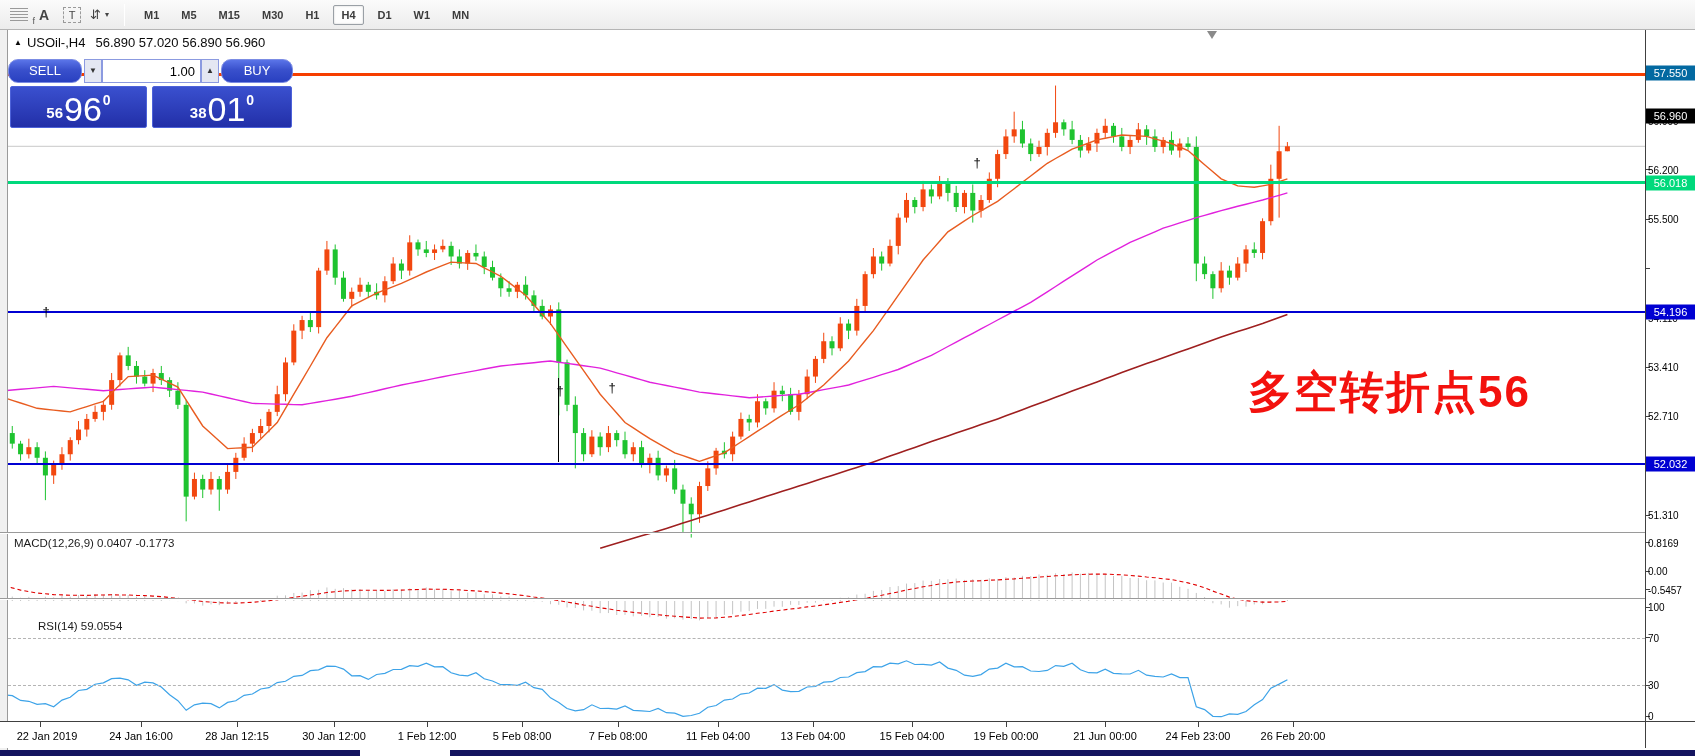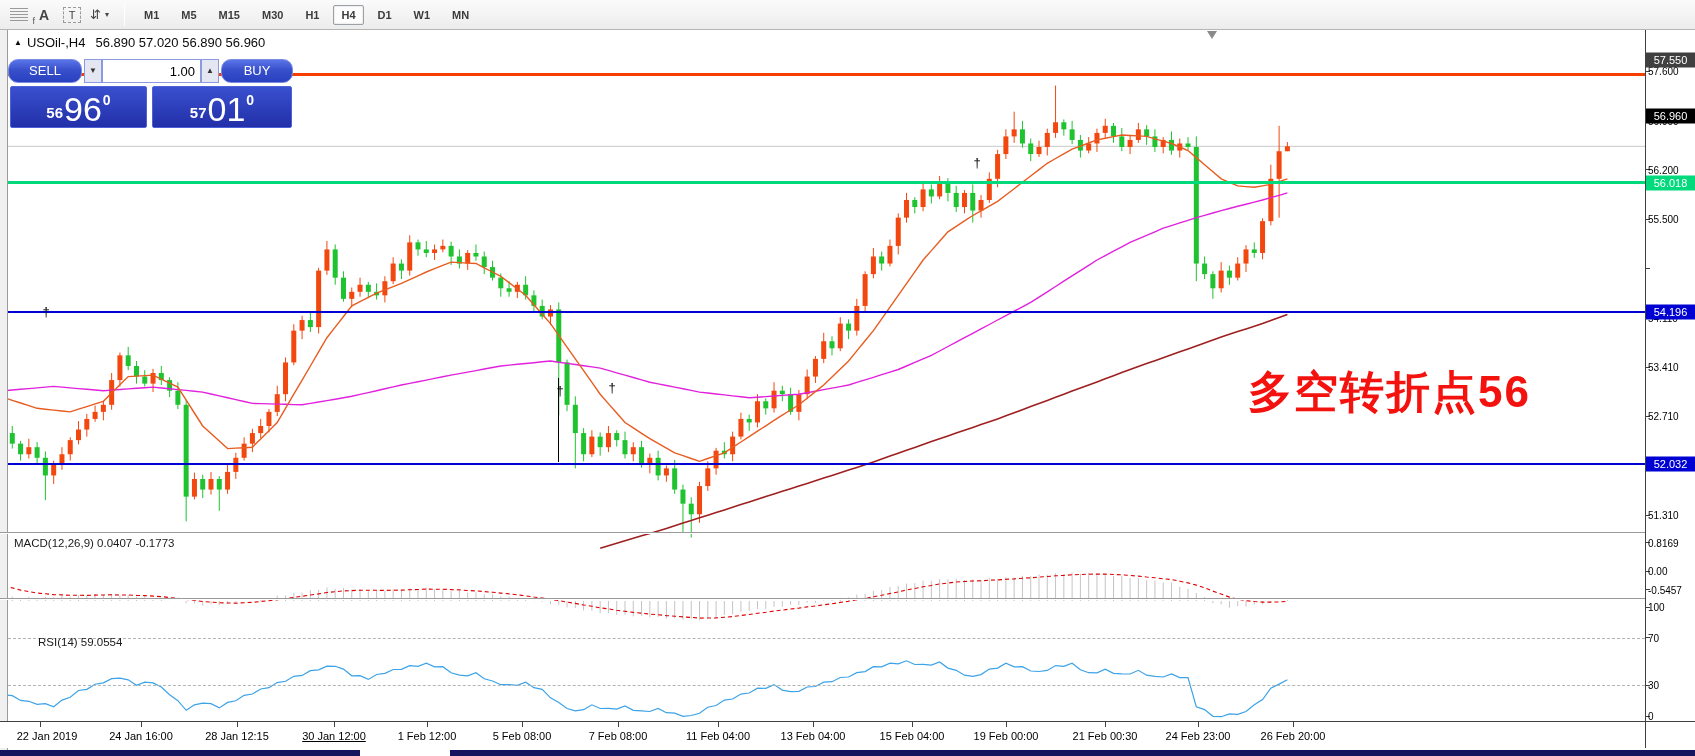--- a/index.html
+++ b/index.html
@@ -632,28 +632,28 @@
   <div class="tp-spin" id="tp-spin-dn">▼</div>
   <input id="tp-vol" value="1.00" style="">
   <div class="tp-spin" id="tp-spin-up">▲</div>
   <div class="tp-btn" id="tp-buy">BUY</div>
   <div class="tp-price" id="tp-price-sell">
     <span class="small">56</span>
       <span class="big">96</span>
       <span class="sup">0</span>
   </div>
   <div class="tp-price" id="tp-price-buy">
-    <span class="small">57</span>
+    <span class="small">38</span>
       <span class="big">01</span>
       <span class="sup">0</span>
   </div>
 </div>
 
 <div class="ind-label" style="top:537px;">MACD(12,26,9) 0.0407 -0.1773</div>
-<div class="ind-label" style="top:636px;padding-left:24px;">RSI(14) 59.0554</div>
+<div class="ind-label" style="top:620px;padding-left:24px;">RSI(14) 59.0554</div>
 
 <div id="annotation" style="color: rgb(243, 18, 14);">多空转折点56</div>
 
 <div id="obj-vline"></div>
 <div id="shift-marker"></div>
 
 <div id="hlines-layer">
     <div class="hline" style="top: 73.1px; height: 3px; background: rgb(246, 62, 0);"></div>
     <div class="hline" style="top: 181.3px; height: 3px; background: rgb(0, 217, 124);"></div>
     <div class="hline" style="top: 310.5px; height: 2px; background: rgb(0, 0, 210);"></div>
@@ -675,21 +675,21 @@
     <div class="ptick" style="top: 287.096px;"></div>
     <div class="plabel" style="top: 287.596px;">54.110</div>
     <div class="ptick" style="top: 336.536px;"></div>
     <div class="plabel" style="top: 337.036px;">53.410</div>
     <div class="ptick" style="top: 385.978px;"></div>
     <div class="plabel" style="top: 386.478px;">52.710</div>
     <div class="ptick" style="top: 435.418px;"></div>
     <div class="plabel" style="top: 435.918px;">52.010</div>
     <div class="ptick" style="top: 484.859px;"></div>
     <div class="plabel" style="top: 485.359px;">51.310</div>
-    <div class="pbadge" style="top: 30px; background: #404040;">57.550</div>
+    <div class="pbadge" style="top: 43px; background: #0369a1;">57.550</div>
     <div class="pbadge" style="top: 86.3px; background: rgb(0, 0, 0);">56.960</div>
     <div class="pbadge" style="top: 152.833px; background: rgb(0, 217, 124);">56.018</div>
     <div class="pbadge" style="top: 281.521px; background: rgb(0, 0, 210);">54.196</div>
     <div class="pbadge" style="top: 434.365px; background: rgb(0, 0, 210);">52.032</div>
     <div class="ptick" style="top: 512.48px;"></div>
     <div class="plabel" style="top: 512.98px;">0.8169</div>
     <div class="ptick" style="top: 540.5px;"></div>
     <div class="plabel" style="top: 541px;">0.00</div>
     <div class="ptick" style="top: 559.218px;"></div>
     <div class="plabel" style="top: 559.718px;">-0.5457</div>
@@ -703,37 +703,37 @@
     <div class="plabel" style="top: 686px;">0</div>
   </div>
 <div id="time-axis">
     <div class="ttick" style="left: 40px;"></div>
     <div class="tlabel" style="left: 47px;">22 Jan 2019</div>
     <div class="ttick" style="left: 141px;"></div>
     <div class="tlabel" style="left: 141px;">24 Jan 16:00</div>
     <div class="ttick" style="left: 237px;"></div>
     <div class="tlabel" style="left: 237px;">28 Jan 12:15</div>
     <div class="ttick" style="left: 334px;"></div>
-    <div class="tlabel" style="left: 334px; text-decoration: underline;">30 Jan 12:00</div>
+    <div class="tlabel" style="left: 334px;">30 Jan 12:00</div>
     <div class="ttick" style="left: 427px;"></div>
     <div class="tlabel" style="left: 427px;">1 Feb 12:00</div>
     <div class="ttick" style="left: 522px;"></div>
     <div class="tlabel" style="left: 522px;">5 Feb 08:00</div>
     <div class="ttick" style="left: 618px;"></div>
     <div class="tlabel" style="left: 618px;">7 Feb 08:00</div>
     <div class="ttick" style="left: 718px;"></div>
     <div class="tlabel" style="left: 718px;">11 Feb 04:00</div>
     <div class="ttick" style="left: 813px;"></div>
     <div class="tlabel" style="left: 813px;">13 Feb 04:00</div>
     <div class="ttick" style="left: 912px;"></div>
     <div class="tlabel" style="left: 912px;">15 Feb 04:00</div>
     <div class="ttick" style="left: 1006px;"></div>
     <div class="tlabel" style="left: 1006px;">19 Feb 00:00</div>
     <div class="ttick" style="left: 1105px;"></div>
-    <div class="tlabel" style="left: 1105px;">21 Feb 00:30</div>
+    <div class="tlabel" style="left: 1105px;">21 Jun 00:00</div>
     <div class="ttick" style="left: 1198px;"></div>
     <div class="tlabel" style="left: 1198px;">24 Feb 23:00</div>
     <div class="ttick" style="left: 1293px;"></div>
     <div class="tlabel" style="left: 1293px;">26 Feb 20:00</div>
   </div>
 <div id="marks-layer">
     <div class="mark" style="left: 46px; top: 311px;">†</div>
     <div class="mark" style="left: 560px; top: 390px;">†</div>
     <div class="mark" style="left: 612px; top: 387px;">†</div>
     <div class="mark" style="left: 977px; top: 162px;">†</div>

